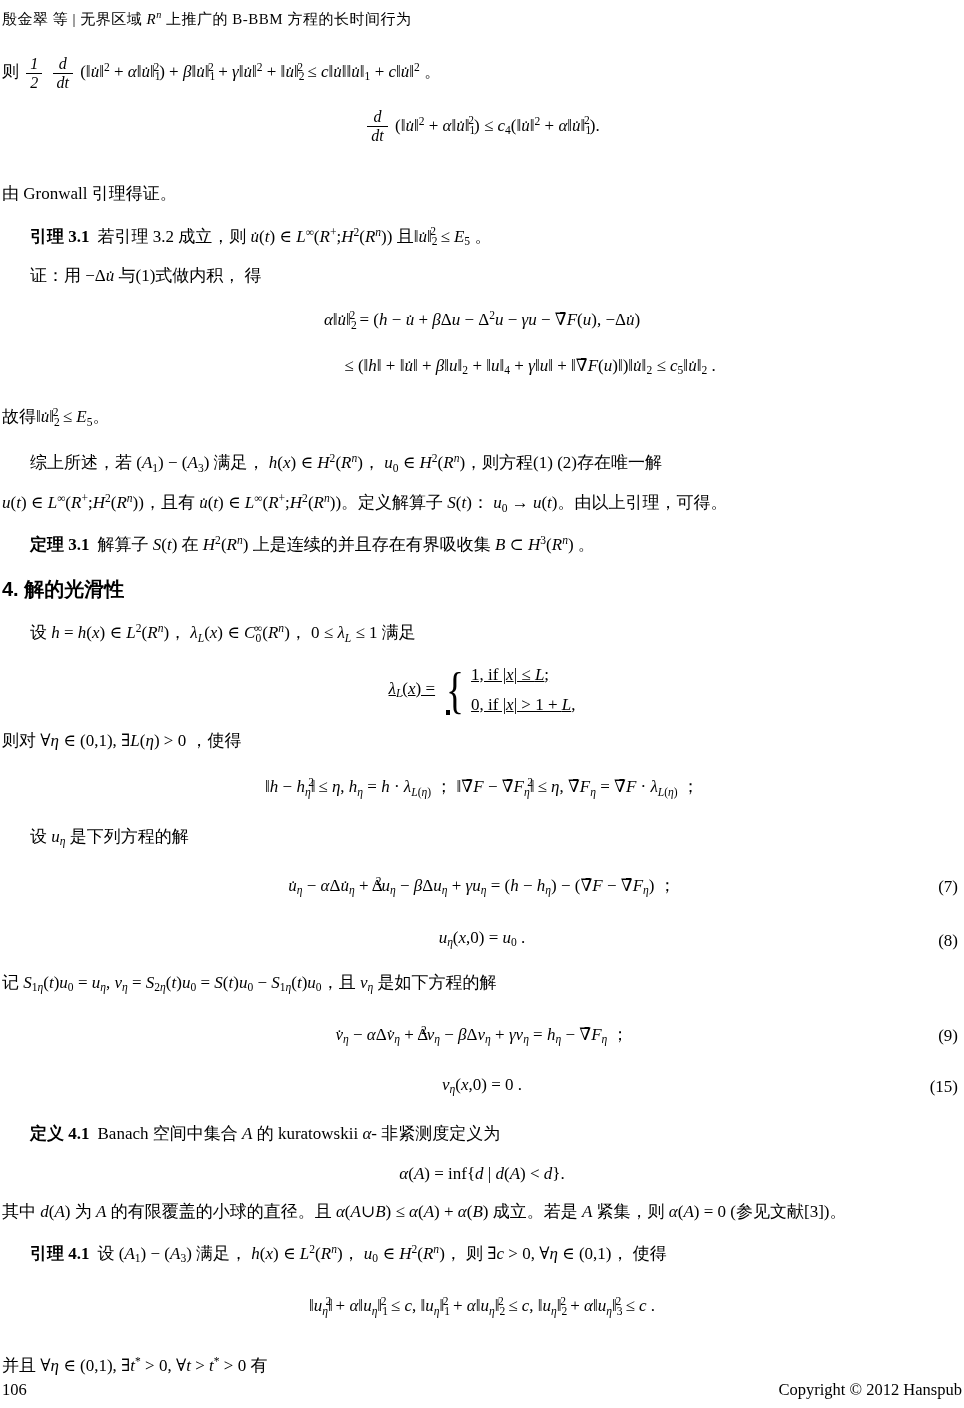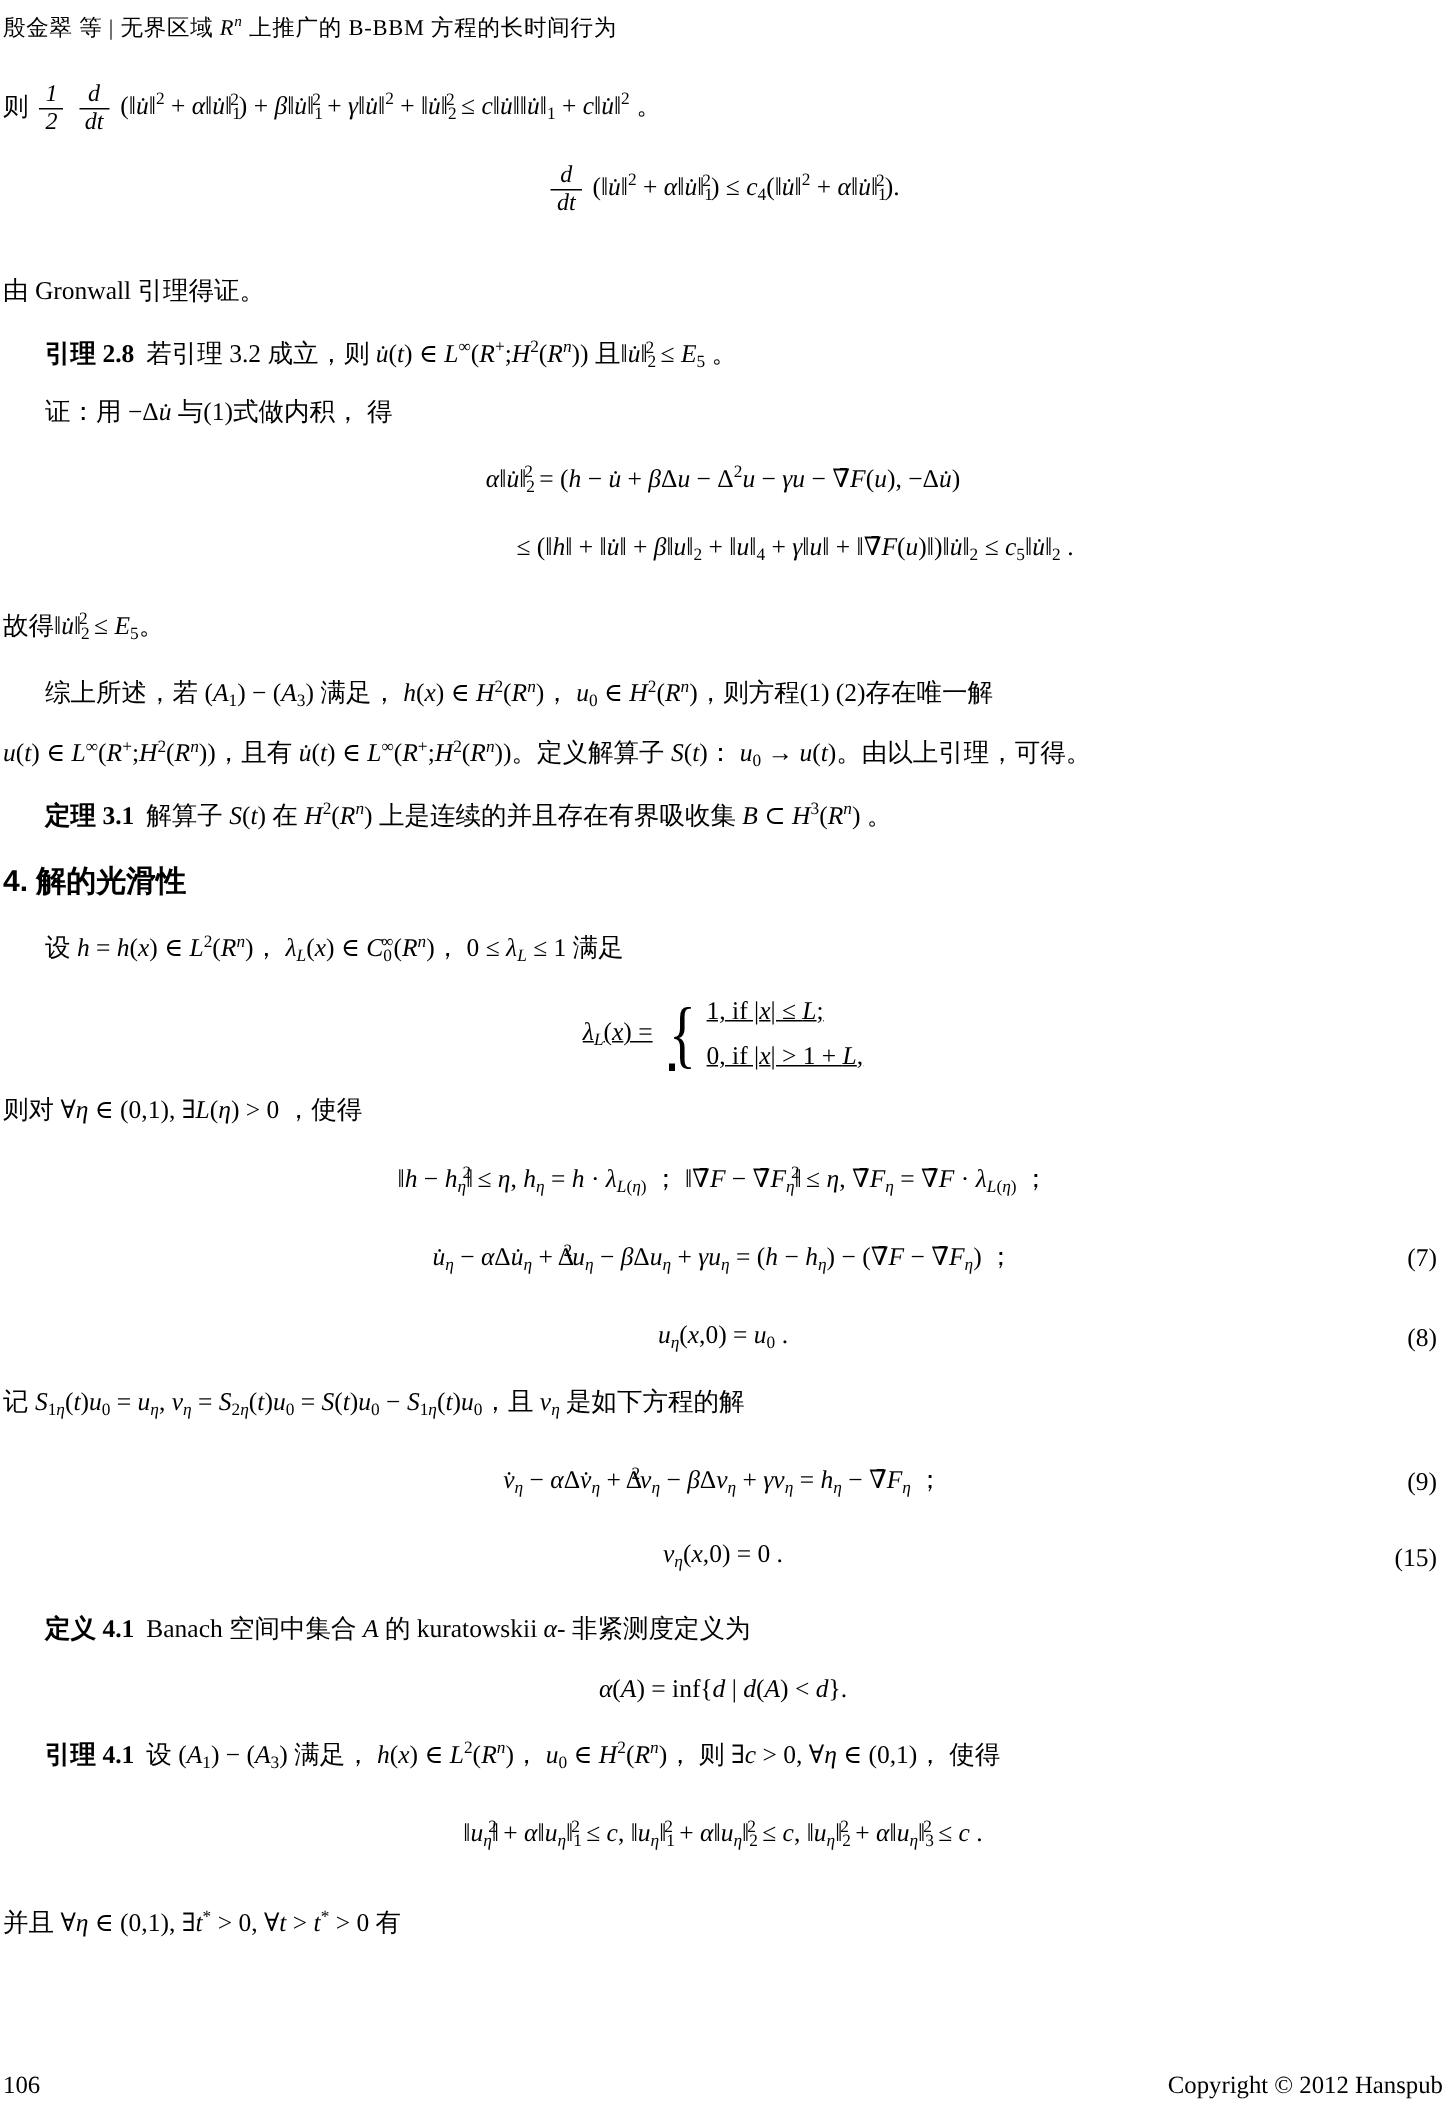--- a/index.html
+++ b/index.html
@@ -89,21 +89,21 @@
     <span class="frac">
         <span class="fn">d</span>
         <span class="fd">dt</span>
       </span>
     <span>(‖<i>u̇</i>‖<sup>2</sup> + <i>α</i>‖<i>u̇</i>‖<sub>1</sub><sup>2</sup>) ≤ <i>c</i><sub>4</sub>(‖<i>u̇</i>‖<sup>2</sup> + <i>α</i>‖<i>u̇</i>‖<sub>1</sub><sup>2</sup>).</span>
   </div>
 
   <div class="line" id="l3">由 Gronwall 引理得证。</div>
 
   <div class="line ind" id="l4">
-    <span class="lbl">引理 2.8</span><span>若引理 3.2 成立，则 <i>u̇</i>(<i>t</i>) ∈ <i>L</i><sup>∞</sup>(<i>R</i><sup>+</sup>;<i>H</i><sup>2</sup>(<i>R</i><sup><i>n</i></sup>)) 且‖<i>u̇</i>‖<sub>2</sub><sup>2</sup> ≤ <i>E</i><sub>5</sub> 。</span>
+    <span class="lbl">引理 3.1</span><span>若引理 3.2 成立，则 <i>u̇</i>(<i>t</i>) ∈ <i>L</i><sup>∞</sup>(<i>R</i><sup>+</sup>;<i>H</i><sup>2</sup>(<i>R</i><sup><i>n</i></sup>)) 且‖<i>u̇</i>‖<sub>2</sub><sup>2</sup> ≤ <i>E</i><sub>5</sub> 。</span>
   </div>
 
   <div class="line ind" id="l5">证：用 −Δ<i>u̇</i> 与(1)式做内积， 得</div>
 
   <div class="disp" id="eqI">
     <div><i>α</i>‖<i>u̇</i>‖<sub>2</sub><sup>2</sup> = (<i>h</i> − <i>u̇</i> + <i>β</i>Δ<i>u</i> − Δ<sup>2</sup><i>u</i> − <i>γ</i><i>u</i> − ∇̄<i>F</i>(<i>u</i>), −Δ<i>u̇</i>)</div>
     <div class="eq-cont">≤ (‖<i>h</i>‖ + ‖<i>u̇</i>‖ + <i>β</i>‖<i>u</i>‖<sub>2</sub> + ‖<i>u</i>‖<sub>4</sub> + <i>γ</i>‖<i>u</i>‖ + ‖∇̄<i>F</i>(<i>u</i>)‖)‖<i>u̇</i>‖<sub>2</sub> ≤ <i>c</i><sub>5</sub>‖<i>u̇</i>‖<sub>2</sub> .</div>
   </div>
 
   <div class="line" id="l6">故得‖<i>u̇</i>‖<sub>2</sub><sup>2</sup> ≤ <i>E</i><sub>5</sub>。</div>
@@ -125,20 +125,21 @@
     <span class="cases">
       <span>1, if |<i>x</i>| ≤ <i>L</i>;</span>
       <span>0, if |<i>x</i>| &gt; 1 + <i>L</i>,</span>
     </span>
   </div>
 
   <div class="line" id="l11">则对 ∀<i>η</i> ∈ (0,1), ∃<i>L</i>(<i>η</i>) &gt; 0 ，使得</div>
 
   <div class="disp" id="eqEta">‖<i>h</i> − <i>h</i><sub><i>η</i></sub>‖<sup>2</sup> ≤ <i>η</i>, <i>h</i><sub><i>η</i></sub> = <i>h</i> · <i>λ</i><sub><i>L</i>(<i>η</i>)</sub> ；  ‖∇̄<i>F</i> − ∇̄<i>F</i><sub><i>η</i></sub>‖<sup>2</sup> ≤ <i>η</i>, ∇̄<i>F</i><sub><i>η</i></sub> = ∇̄<i>F</i> · <i>λ</i><sub><i>L</i>(<i>η</i>)</sub> ；</div>
 
+  <div class="line ind" id="l12">设 <i>u</i><sub><i>η</i></sub> 是下列方程的解</div>
 
   <div class="eqrow" id="eq7">
     <span><i>u̇</i><sub><i>η</i></sub> − <i>α</i>Δ<i>u̇</i><sub><i>η</i></sub> + Δ<sup>2</sup><i>u</i><sub><i>η</i></sub> − <i>β</i>Δ<i>u</i><sub><i>η</i></sub> + <i>γ</i><i>u</i><sub><i>η</i></sub> = (<i>h</i> − <i>h</i><sub><i>η</i></sub>) − (∇̄<i>F</i> − ∇̄<i>F</i><sub><i>η</i></sub>) ；</span>
     <span class="eqnum">(7)</span>
   </div>
 
   <div class="eqrow" id="eq8">
     <span><i>u</i><sub><i>η</i></sub>(<i>x</i>,0) = <i>u</i><sub>0</sub> .</span>
     <span class="eqnum">(8)</span>
   </div>
@@ -154,20 +155,21 @@
     <span><i>v</i><sub><i>η</i></sub>(<i>x</i>,0) = 0 .</span>
     <span class="eqnum">(15)</span>
   </div>
 
   <div class="line ind" id="l14">
     <span class="lbl">定义 4.1</span><span>Banach 空间中集合 <i>A</i> 的 kuratowskii <i>α</i>- 非紧测度定义为</span>
   </div>
 
   <div class="disp" id="eqA"><i>α</i>(<i>A</i>) = inf{<i>d</i> | <i>d</i>(<i>A</i>) &lt; <i>d</i>}.</div>
 
+  <div class="line" id="l15">其中 <i>d</i>(<i>A</i>) 为 <i>A</i> 的有限覆盖的小球的直径。且 <i>α</i>(<i>A</i>∪<i>B</i>) ≤ <i>α</i>(<i>A</i>) + <i>α</i>(<i>B</i>) 成立。若是 <i>A</i> 紧集，则 <i>α</i>(<i>A</i>) = 0 (参见文献[3])。</div>
 
   <div class="line ind" id="l17">
     <span class="lbl">引理 4.1</span><span>设 (<i>A</i><sub>1</sub>) − (<i>A</i><sub>3</sub>) 满足， <i>h</i>(<i>x</i>) ∈ <i>L</i><sup>2</sup>(<i>R</i><sup><i>n</i></sup>)， <i>u</i><sub>0</sub> ∈ <i>H</i><sup>2</sup>(<i>R</i><sup><i>n</i></sup>)， 则 ∃<i>c</i> &gt; 0, ∀<i>η</i> ∈ (0,1)， 使得</span>
   </div>
 
   <div class="disp" id="eqC">‖<i>u</i><sub><i>η</i></sub>‖<sup>2</sup> + <i>α</i>‖<i>u</i><sub><i>η</i></sub>‖<sub>1</sub><sup>2</sup> ≤ <i>c</i>,  ‖<i>u</i><sub><i>η</i></sub>‖<sub>1</sub><sup>2</sup> + <i>α</i>‖<i>u</i><sub><i>η</i></sub>‖<sub>2</sub><sup>2</sup> ≤ <i>c</i>,  ‖<i>u</i><sub><i>η</i></sub>‖<sub>2</sub><sup>2</sup> + <i>α</i>‖<i>u</i><sub><i>η</i></sub>‖<sub>3</sub><sup>2</sup> ≤ <i>c</i> .</div>
 
   <div class="line" id="l18">并且 ∀<i>η</i> ∈ (0,1), ∃<i>t</i><sup>*</sup> &gt; 0, ∀<i>t</i> &gt; <i>t</i><sup>*</sup> &gt; 0 有</div>
 
   <div class="footer">

